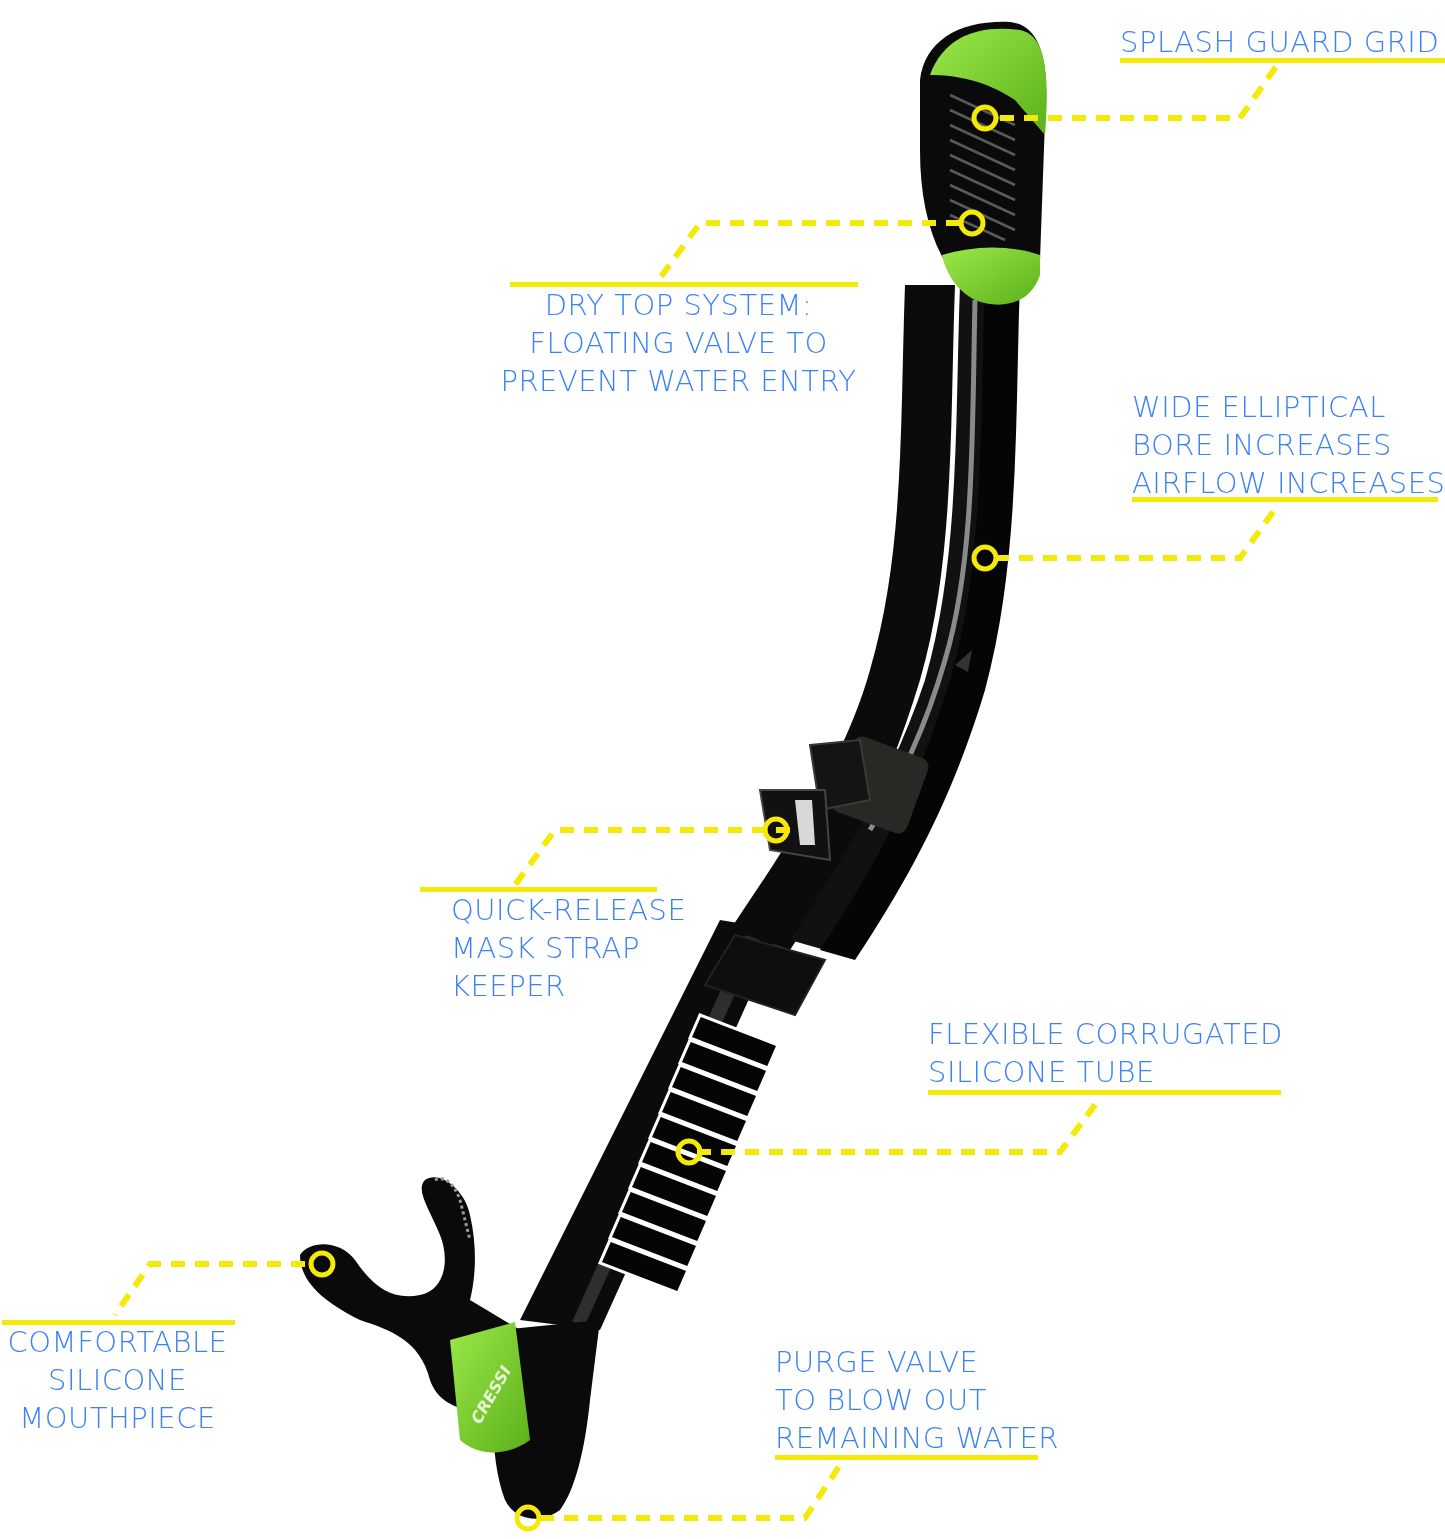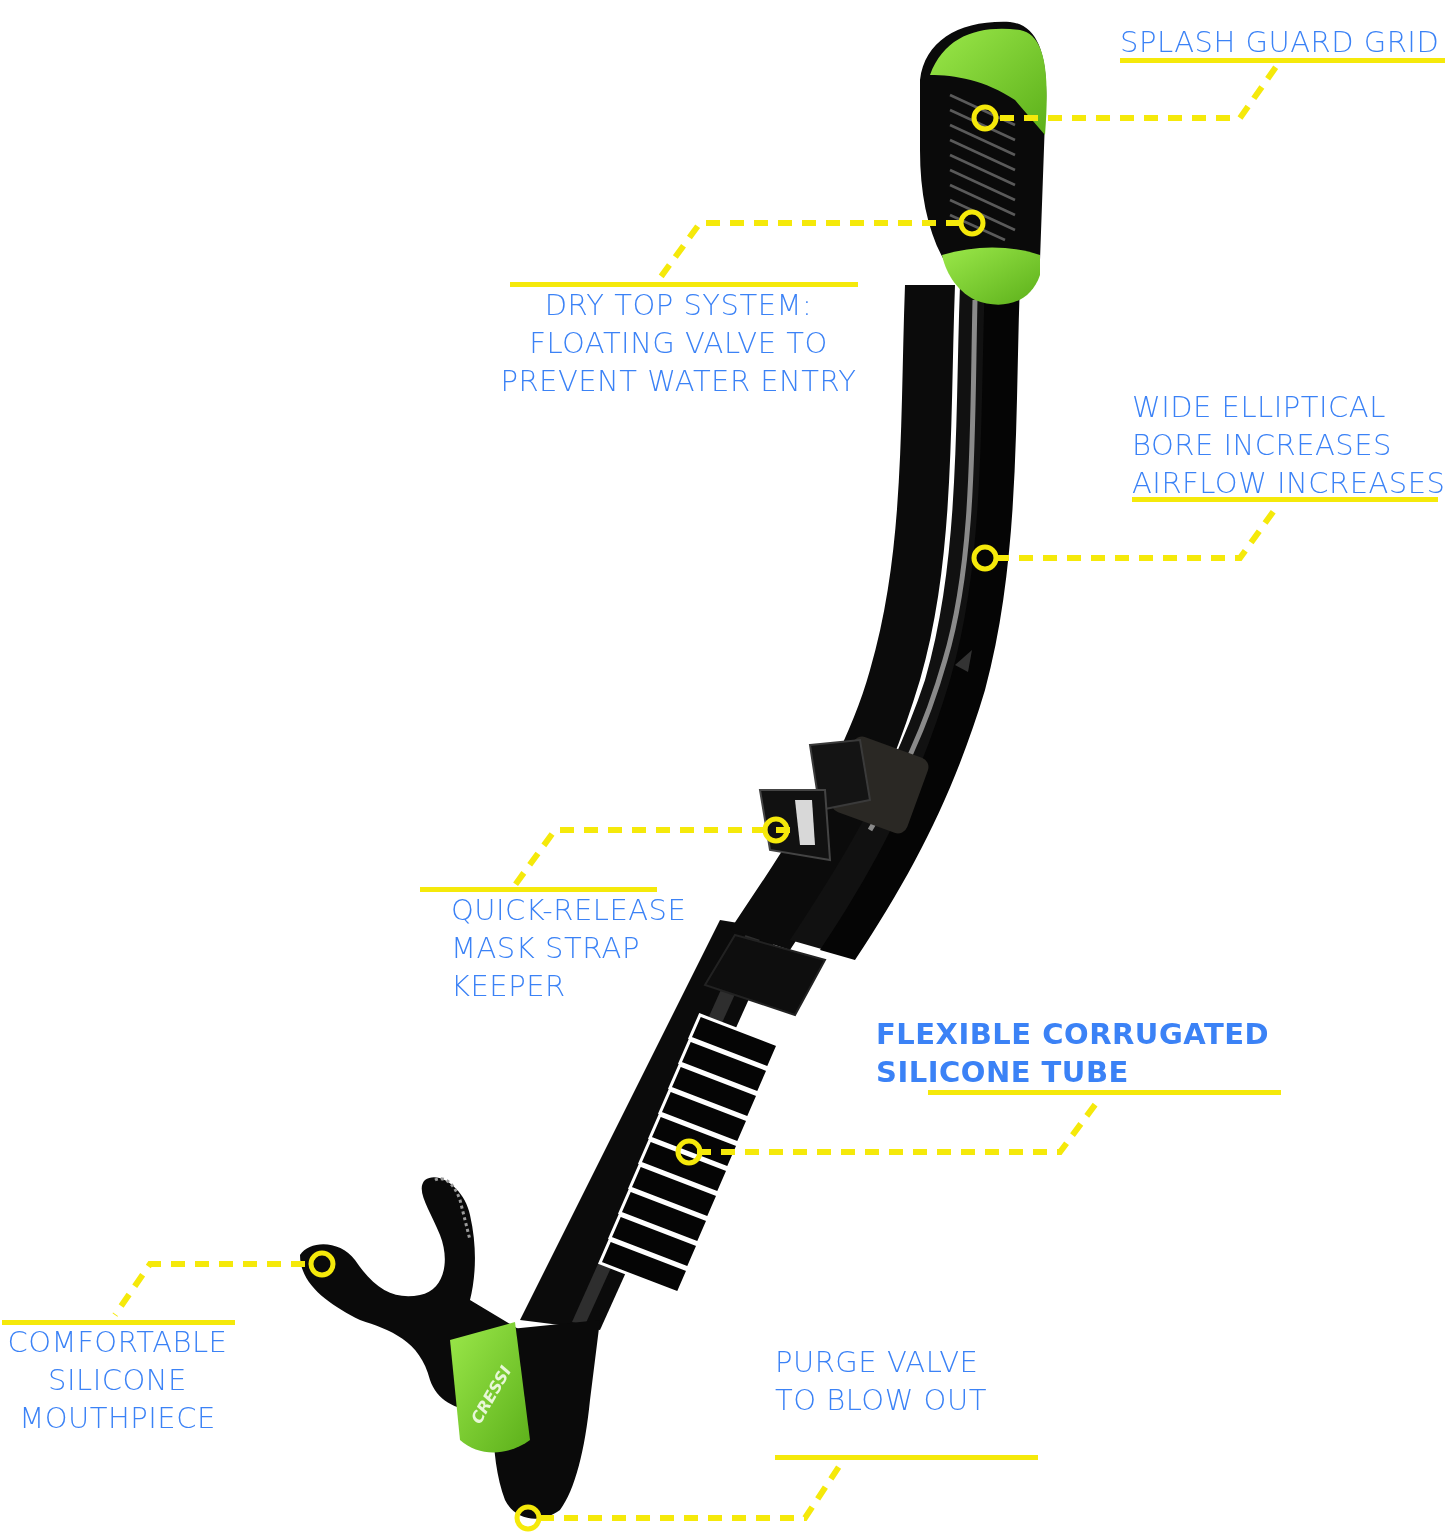--- a/index.html
+++ b/index.html
@@ -131,32 +131,33 @@
   </div>
   <div class="uline" style="left:1132px; top:497px; width:306px;"></div>
 
   <div class="uline" style="left:420px; top:887px; width:237px;"></div>
   <div class="label" style="left:420px; top:891px;margin-left:31px;">
     <span class="ln">QUICK-RELEASE</span>
     <span class="ln">MASK STRAP</span>
     <span class="ln">KEEPER</span>
   </div>
 
-  <div class="label" style="left:876px; top:1015px;font-weight:bold;">
+  <div class="label" style="left:928px; top:1015px;">
     <span class="ln">FLEXIBLE CORRUGATED</span>
     <span class="ln">SILICONE TUBE</span>
   </div>
   <div class="uline" style="left:928px; top:1090px; width:353px;"></div>
 
   <div class="uline" style="left:2px; top:1320px; width:233px;"></div>
   <div class="label right" style="left:0px; top:1323px; width:235px;">
     <span class="ln">COMFORTABLE</span>
     <span class="ln">SILICONE</span>
     <span class="ln">MOUTHPIECE</span>
   </div>
 
   <div class="label" style="left:775px; top:1343px;">
     <span class="ln">PURGE VALVE</span>
     <span class="ln">TO BLOW OUT</span>
+    <span class="ln">REMAINING WATER</span>
   </div>
   <div class="uline" style="left:775px; top:1455px; width:263px;"></div>
 
 </div>
 
 </body></html>

